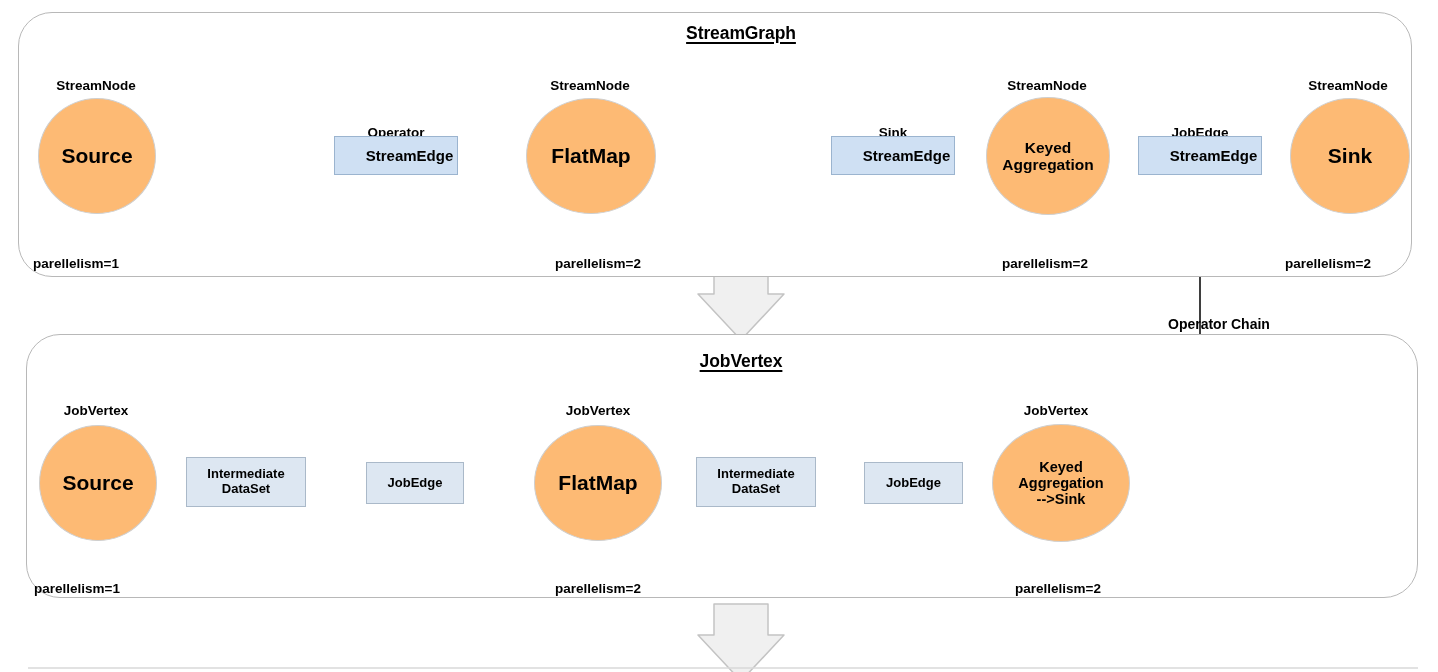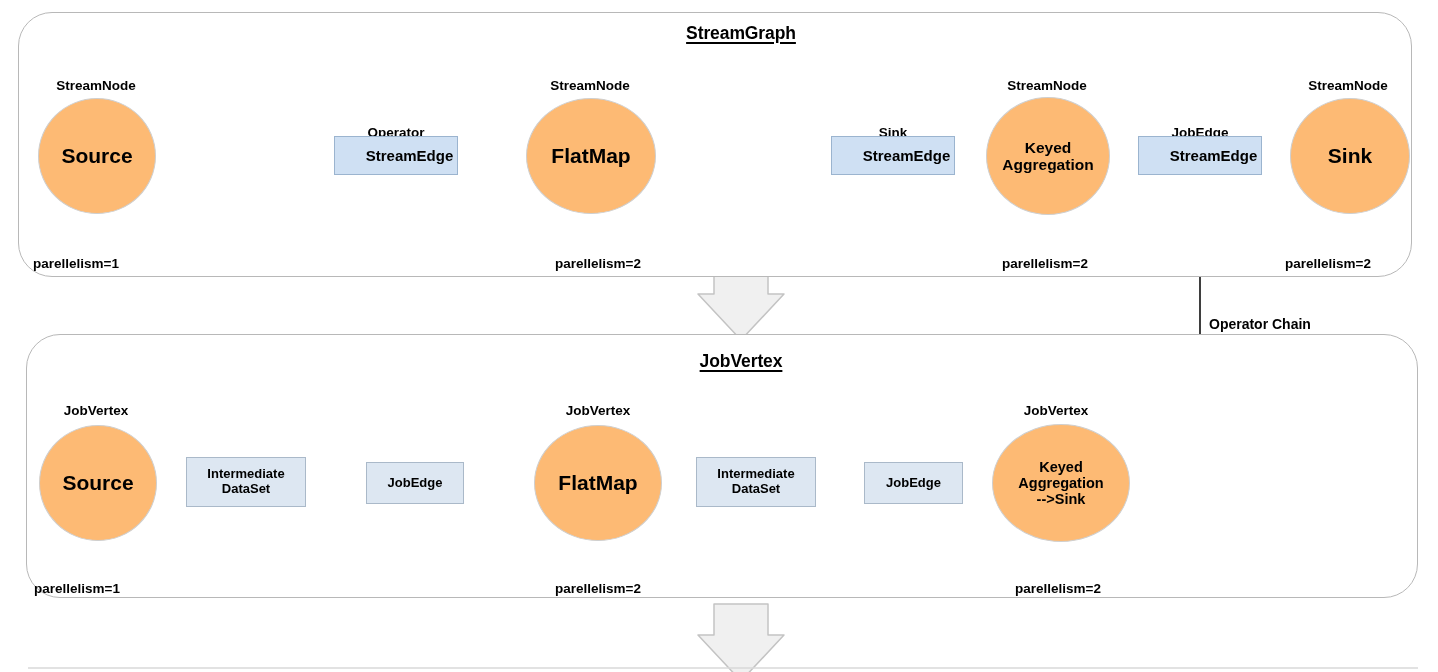--- a/index.html
+++ b/index.html
@@ -127,21 +127,21 @@
   </div>
   <div class="ebox sg" style="left:1138px;top:136px;width:124px;height:39px;">
     <span>StreamEdge</span>
   </div>
 
   <div class="cap left" style="left:33px;top:243px;">parellelism=1</div>
   <div class="cap" style="left:598px;top:243px;">parellelism=2</div>
   <div class="cap" style="left:1045px;top:243px;">parellelism=2</div>
   <div class="cap" style="left:1328px;top:243px;">parellelism=2</div>
 
-  <div class="cap left" style="left:1209px;top:303px;font-size:14px;">Operator Chain</div>
+  <div class="cap left" style="left:1168px;top:303px;font-size:14px;">Operator Chain</div>
 
   <div class="panel" style="left:26px;top:334px;width:1392px;height:264px;"></div>
 
   <div class="panel-title" style="left:741px;top:351px;">JobVertex</div>
 
   <div class="cap" style="left:96px;top:390px;">JobVertex</div>
   <div class="cap" style="left:598px;top:390px;">JobVertex</div>
   <div class="cap" style="left:1056px;top:390px;">JobVertex</div>
 
   <div class="node big" style="left:39px;top:425px;width:118px;height:116px;">

